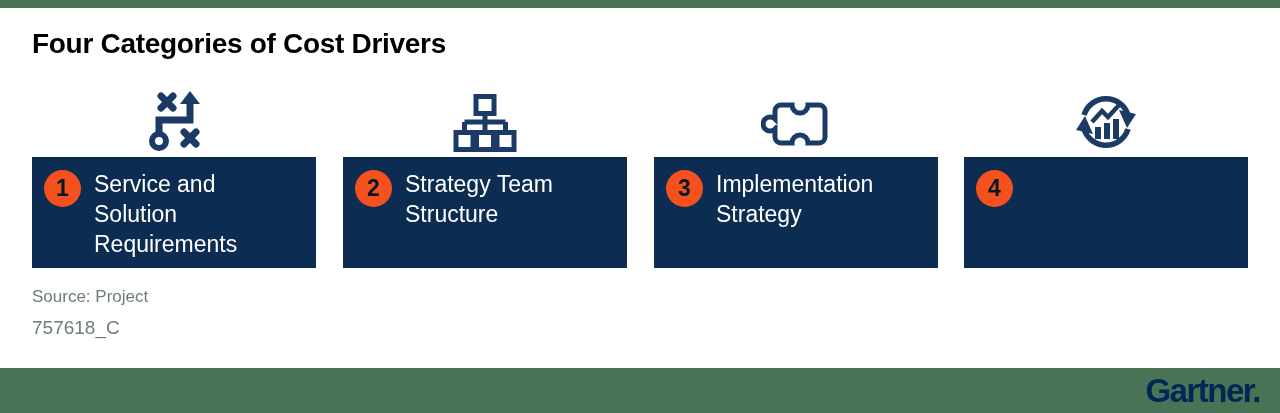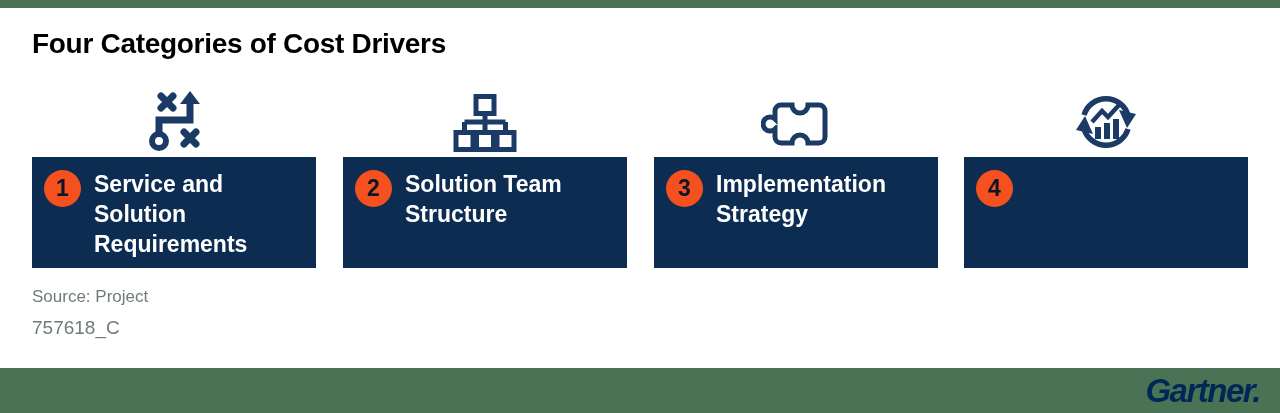--- a/index.html
+++ b/index.html
@@ -17,28 +17,28 @@
   .icon-zone{height:68px;display:flex;align-items:flex-end;justify-content:center;margin-bottom:5px;}
   .icon-zone svg{display:block;}
   .box{position:relative;height:111px;background:#0c2c51;}
   .badge{
     position:absolute;left:12px;top:13px;width:37px;height:37px;border-radius:50%;
     background:#f4511e;color:#0b1626;font-weight:bold;font-size:23px;
     display:flex;align-items:center;justify-content:center;
   }
   .label{
     position:absolute;left:62px;top:12px;width:208px;
-    color:#ffffff;font-size:23px;line-height:30px;font-weight:700;
+    color:#ffffff;font-size:23px;line-height:30px;font-weight:400;
   }
   .source{position:absolute;left:32px;top:287px;font-size:17px;color:#6d7d77;}
   .figure-id{position:absolute;left:32px;top:317px;font-size:19px;color:#6d7d77;}
   .footer{
     position:absolute;left:0;top:368px;width:1280px;height:45px;background:#4a7355;
     display:flex;align-items:center;justify-content:flex-end;
-    padding-right:20px;box-sizing:border-box;font-style:italic;
+    padding-right:20px;box-sizing:border-box;
   }
   .logo{font-size:33px;font-weight:bold;color:#002856;letter-spacing:-1.5px;}
 </style>
 </head>
 <body>
 
 <div class="canvas">
 
   <div class="top-rule"></div>
 
@@ -65,21 +65,21 @@
       <svg width="64" height="58" viewBox="0 0 64 58" aria-hidden="true">
         <path d="M32 19 V28 M11.5 28 H52.5 M11.5 28 V38 M32 28 V38 M52.5 28 V38" stroke="#1b3a66" stroke-width="5" fill="none"></path>
         <rect x="23" y="2.5" width="18" height="17" fill="#fff" stroke="#1b3a66" stroke-width="5"></rect>
         <rect x="3" y="38.5" width="17" height="17" fill="#fff" stroke="#1b3a66" stroke-width="5"></rect>
         <rect x="23.5" y="38.5" width="17" height="17" fill="#fff" stroke="#1b3a66" stroke-width="5"></rect>
         <rect x="44" y="38.5" width="17" height="17" fill="#fff" stroke="#1b3a66" stroke-width="5"></rect>
       </svg>
     </div>
     <div class="box">
       <span class="badge">2</span>
-      <span class="label">Solution Team Structure</span>
+      <span class="label">Strategy Team Structure</span>
     </div>
   </div>
 
   <div class="category cat-3">
     <div class="icon-zone">
       <svg width="70" height="56" viewBox="0 0 70 56" aria-hidden="true">
         <path d="M20 9 H31 A8 8 0 0 0 47 9 H58 A6 6 0 0 1 64 15 V41 A6 6 0 0 1 58 47 H47 A8 8 0 0 0 31 47 H20 A6 6 0 0 1 14 41 V33 A7 7 0 1 1 14 23 V15 A6 6 0 0 1 20 9 Z" fill="#fff" stroke="#1b3a66" stroke-width="5"></path>
       </svg>
     </div>
     <div class="box">

